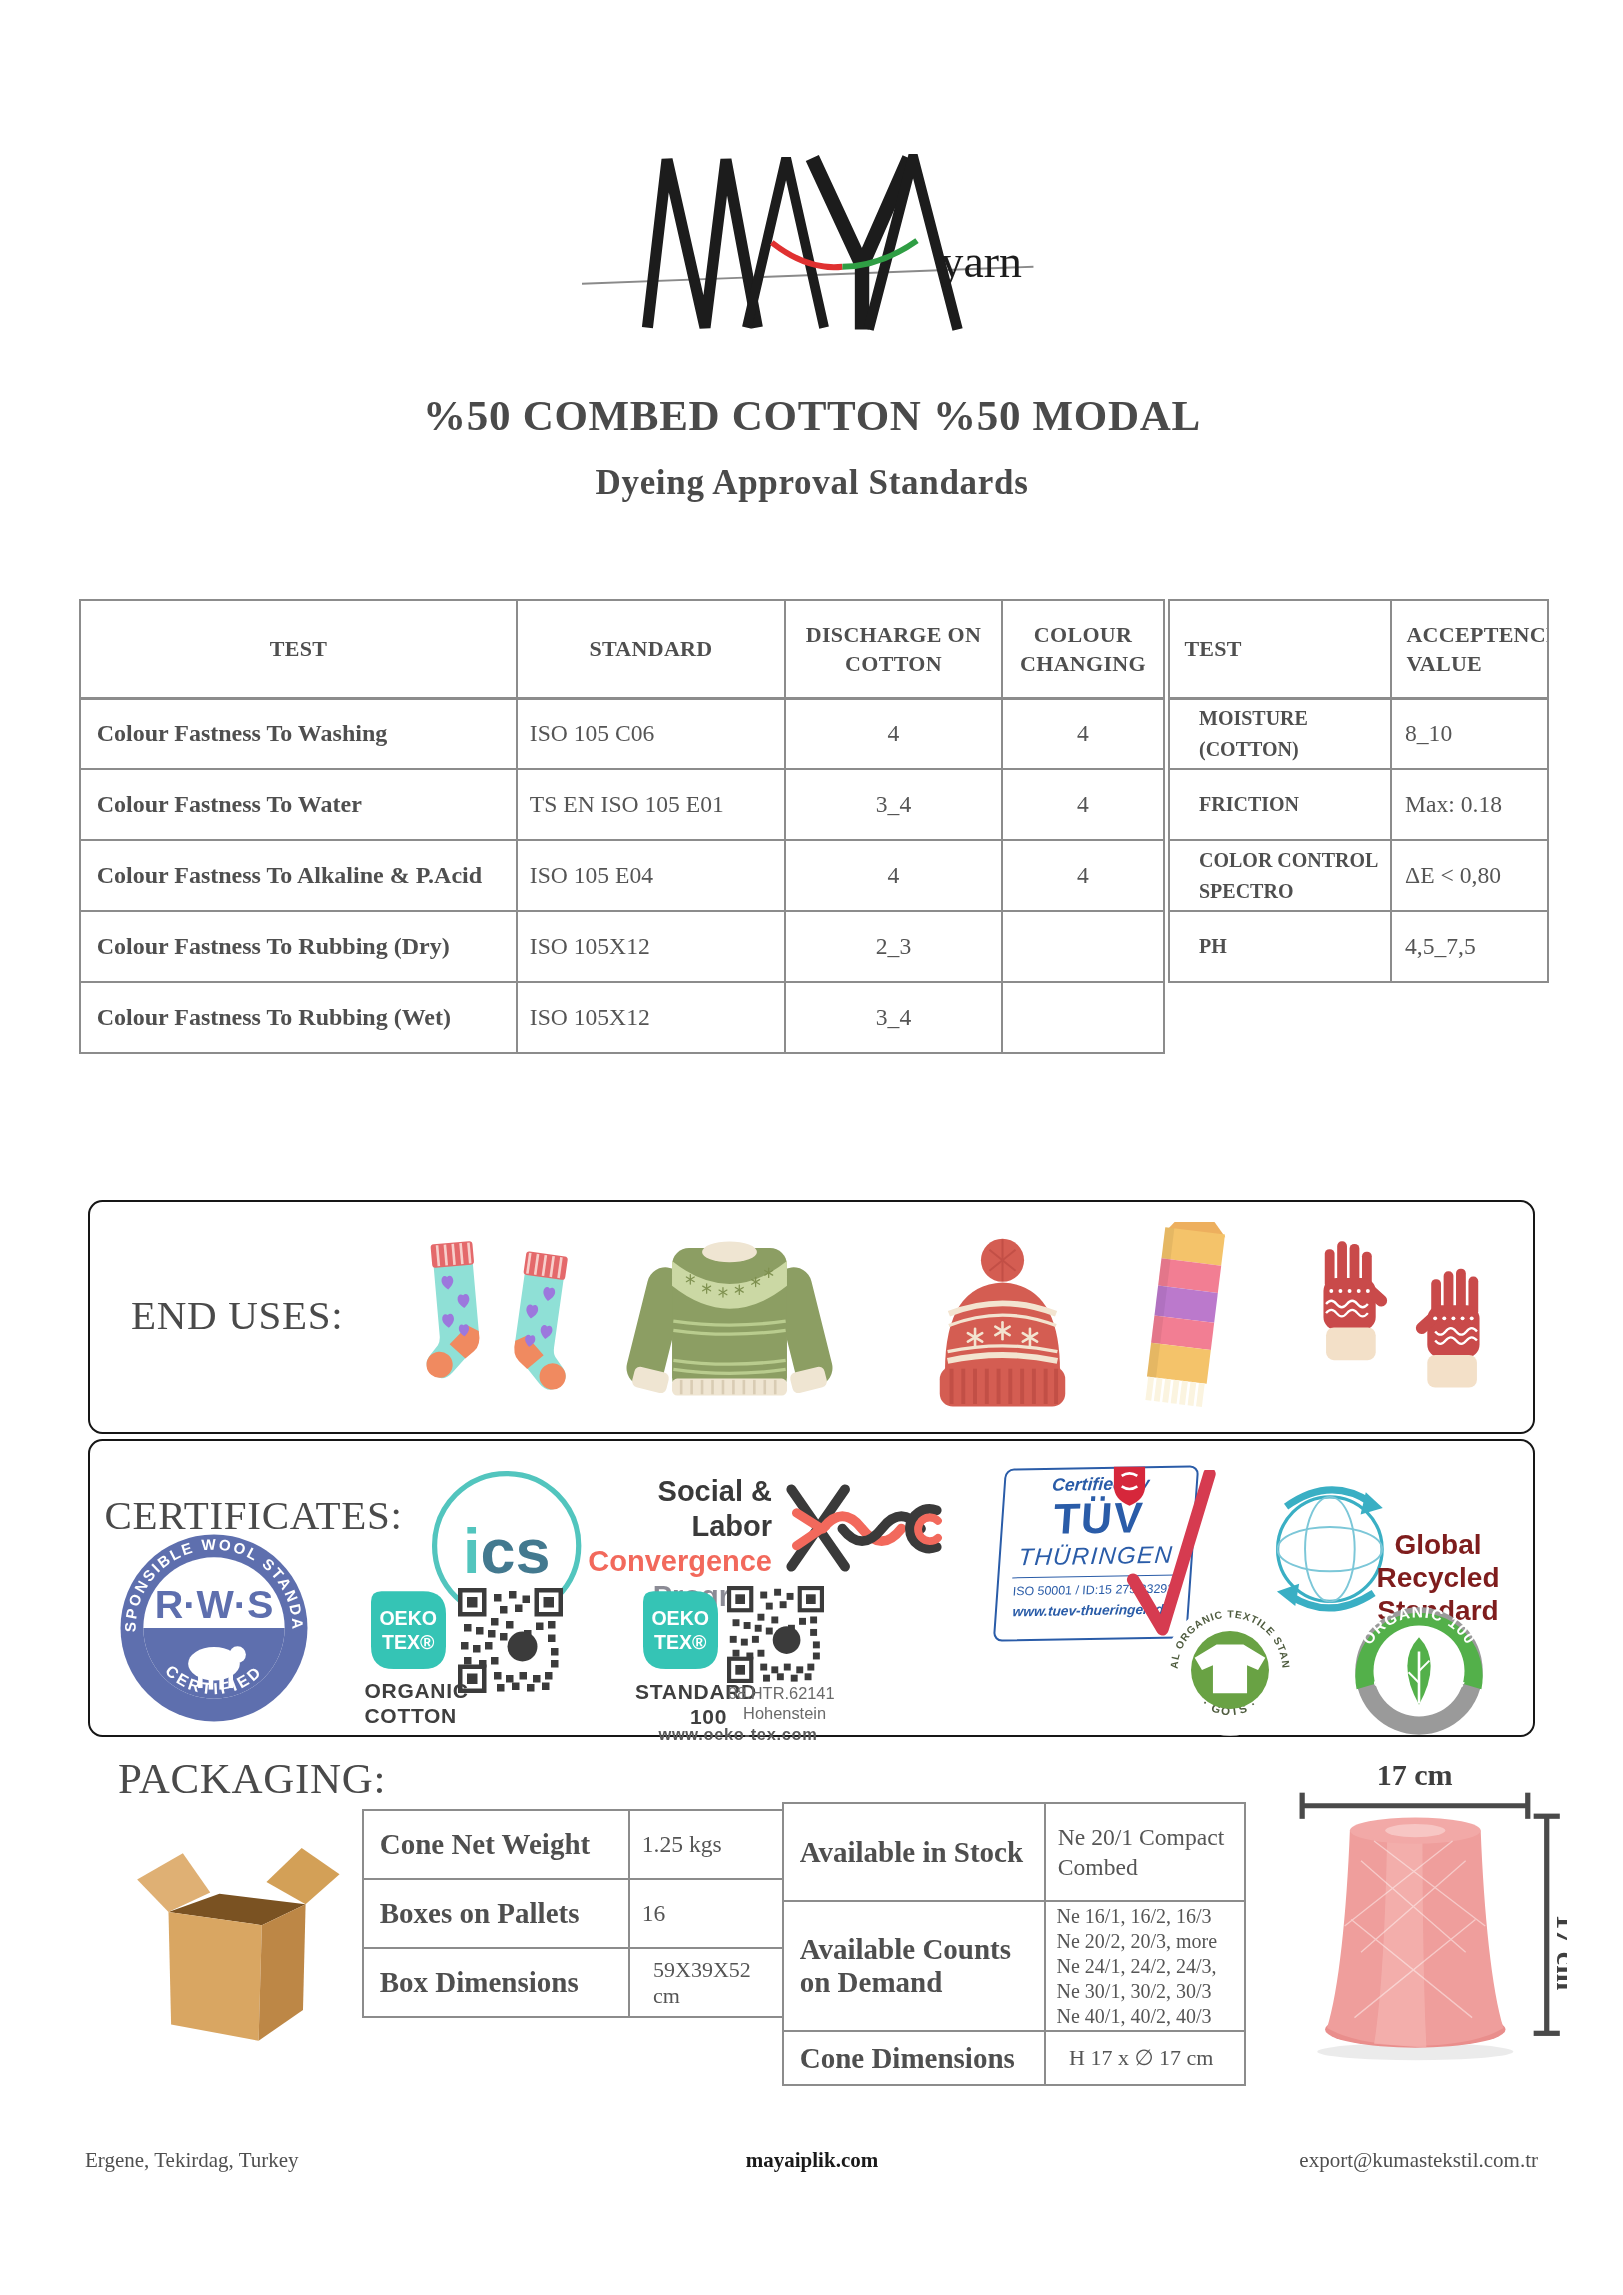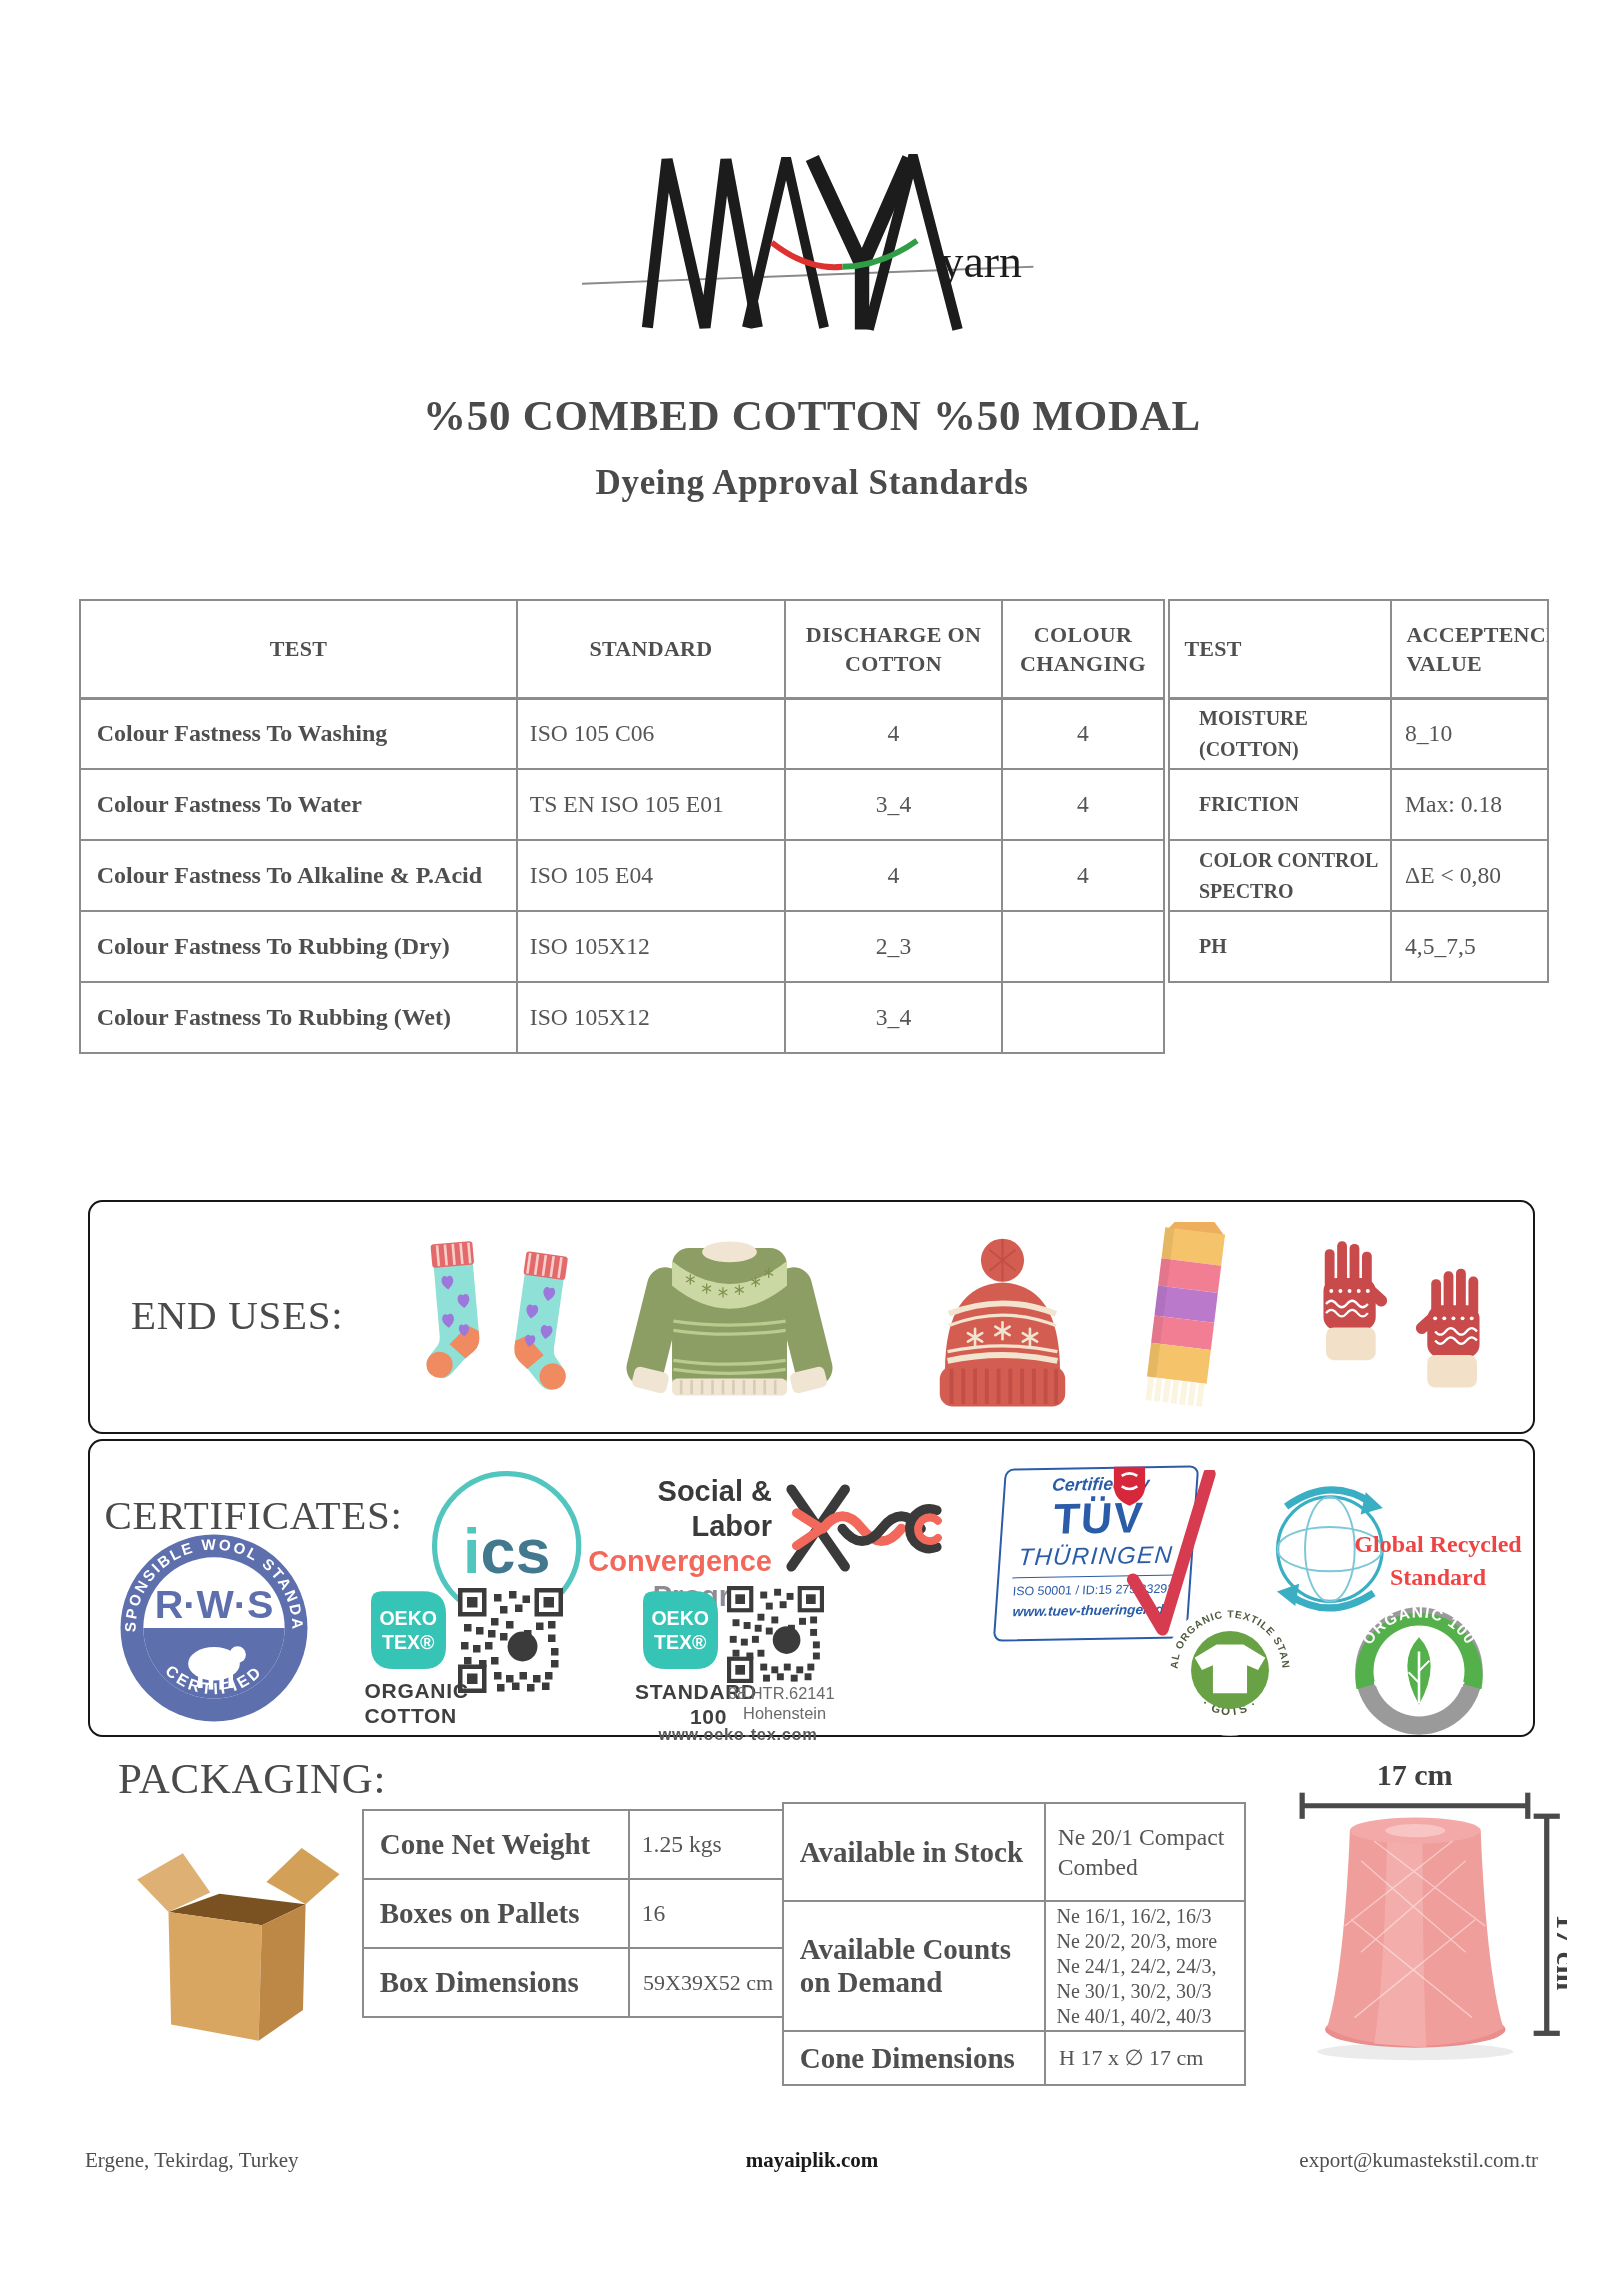--- a/index.html
+++ b/index.html
@@ -17,36 +17,36 @@
   .hdr td{border-bottom-width:3.3px;}
   .t-head{font-weight:bold;font-size:22px;text-align:center;color:#4f4f4f;letter-spacing:0.3px;line-height:29px;}
   .t-head-left{font-weight:bold;font-size:22px;text-align:left;padding-left:14.4px;color:#4f4f4f;letter-spacing:0.3px;line-height:29px;}
   .t-test{font-weight:bold;font-size:24px;padding-left:15.7px;color:#4f4f4f;}
   .t-std{font-size:23.6px;padding-left:11.8px;color:#555;}
   .t-num{font-size:23.6px;text-align:center;color:#555;}
   .a-test{font-weight:bold;font-size:20px;padding-left:29px;color:#4f4f4f;line-height:31px;}
   .a-val{font-size:23.6px;padding-left:13px;color:#555;}
   .p-lab{font-weight:bold;font-size:29px;padding-left:15.7px;color:#4f4f4f;line-height:33px;}
   .p-val{font-size:23.6px;padding-left:11.8px;color:#555;}
-  .p-val-sm{font-size:22px;padding-left:13px;color:#555;}
+  .p-val-sm{font-size:22px;padding-left:23px;color:#555;}
   .counts div{font-size:20px;line-height:25px;color:#555;}
   .counts{padding-left:10.5px;}
   
   .round-box{border:2.6px solid #161616;border-radius:14.4px;background:#fff;}
   .sec-label{font-size:41px;color:#4a4a4a;letter-spacing:0.7px;}
   
   .slcp-line{font-family:"Liberation Sans",sans-serif;font-weight:bold;font-size:29px;line-height:35px;text-align:right;}
   .tuv-badge{border:2.6px solid #2A5CA8;border-radius:9.2px;background:#fff;transform:skewX(-5deg) rotate(-1deg);
              text-align:center;font-family:"Liberation Sans",sans-serif;color:#2A5CA8;}
   .higg-t{font-family:"Liberation Sans",sans-serif;font-weight:bold;color:#1d1d1d;font-size:43px;line-height:41px;}
   .oeko-cap{font-family:"Liberation Sans",sans-serif;font-weight:bold;color:#3f3f3f;font-size:21px;line-height:25px;
             letter-spacing:0.7px;text-align:right;}
   .oeko-code{font-family:"Liberation Sans",sans-serif;color:#6a6a6a;font-size:16.4px;line-height:20px;}
   .oeko-url{font-family:"Liberation Sans",sans-serif;font-weight:bold;color:#5a5a5a;font-size:16.4px;letter-spacing:0.7px;}
-  .grs-t{font-family:Liberation Serif, serif;font-weight:bold;color:#ef4444;font-size:24px;line-height:33px;}
+  .grs-t{font-family:Liberation Sans, sans-serif;font-weight:bold;color:#7f1d1d;font-size:28px;line-height:33px;}
   
   .foot{font-size:21px;color:#4f4f4f;margin-top:8px;}
   .foot-site{font-weight:bold;color:#1a1a1a;}
 </style>
 </head>
 <body>
 
 <div id="page">
 
   <svg width="0" height="0" style="position:absolute">

